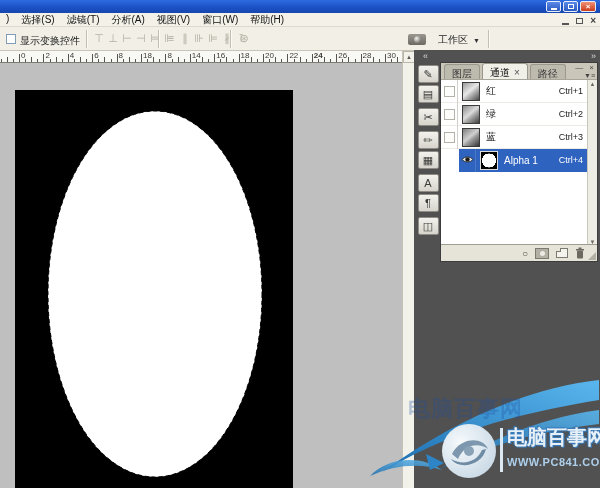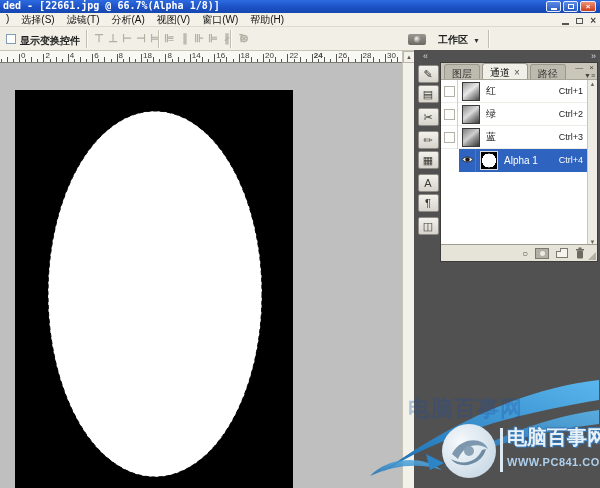--- a/index.html
+++ b/index.html
@@ -25,21 +25,21 @@
   #menubar { position:absolute; left:0; top:13px; width:600px; height:14px;
     background:#f3f1e8; border-bottom:1px solid #ddd9cc; display:flex; align-items:center; }
   .menu-item { padding:0 6px; color:#111; white-space:nowrap; }
   #doc-controls { position:absolute; right:4px; top:2px; display:flex; gap:7px; align-items:center; }
   #doc-min i { display:block; width:7px; height:2px; background:#555; margin-top:6px; }
   #doc-restore i { display:block; width:7px; height:6px; border:1px solid #555; }
   #doc-close { color:#444; font-weight:bold; font-size:10px; }
 
   
   #optionsbar { position:absolute; left:0; top:27px; width:600px; height:24px;
-    background:#f1efe6; border-bottom:1px solid #c8c5b8;font-weight:bold; }
+    background:#f1efe6; border-bottom:1px solid #c8c5b8; }
   #transform-checkbox { position:absolute; left:6px; top:7px; width:10px; height:10px;
     background:#fff; border:1px solid #7f9db9; }
   #transform-label { position:absolute; left:20px; top:7px; color:#222; }
   .vsep { position:absolute; top:3px; width:2px; height:18px;
     border-left:1px solid #c2bfb2; border-right:1px solid #fbfaf4; }
   .opt-icons { position:absolute; top:4px; display:flex; gap:2px; }
   .opt-icon { width:12px; height:15px; color:#b3b0a4; font-size:11px; line-height:15px; text-align:center; }
   #bridge-icon { position:absolute; left:408px; top:7px; width:18px; height:11px;
     background:linear-gradient(180deg,#9a9890,#6b6962); border-radius:2px; }
   #bridge-icon::after { content:""; position:absolute; left:6px; top:2px; width:7px; height:7px;
@@ -132,21 +132,20 @@
     white-space:nowrap; letter-spacing:0px; text-shadow:1px 1px 0 #3a7ab8, -1px -1px 0 #3a7ab8, 0 0 3px #2d7fc0; }
   #wm-url { position:absolute; left:167px; top:78px; font-size:11px; font-weight:bold;
     color:#aed0ec; white-space:nowrap; letter-spacing:0.5px; }
 </style>
 </head>
 <body>
 
 <div id="app">
 
   <div id="titlebar">
-    <span id="title-text">ded - [22661.jpg @ 66.7%(Alpha 1/8)]</span>
     <span class="winbtn" id="btn-min">
         <i></i>
       </span>
     <span class="winbtn" id="btn-restore">
         <i></i>
       </span>
     <span class="winbtn" id="btn-close">×</span>
   </div>
 
   <div id="menubar">

